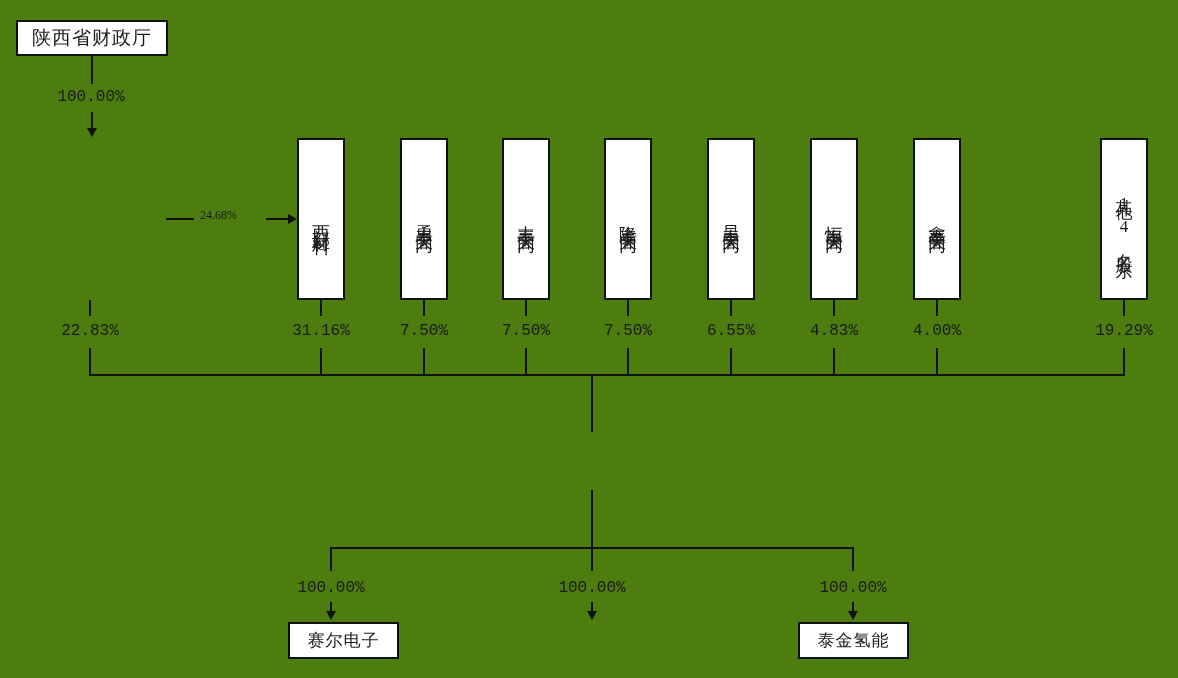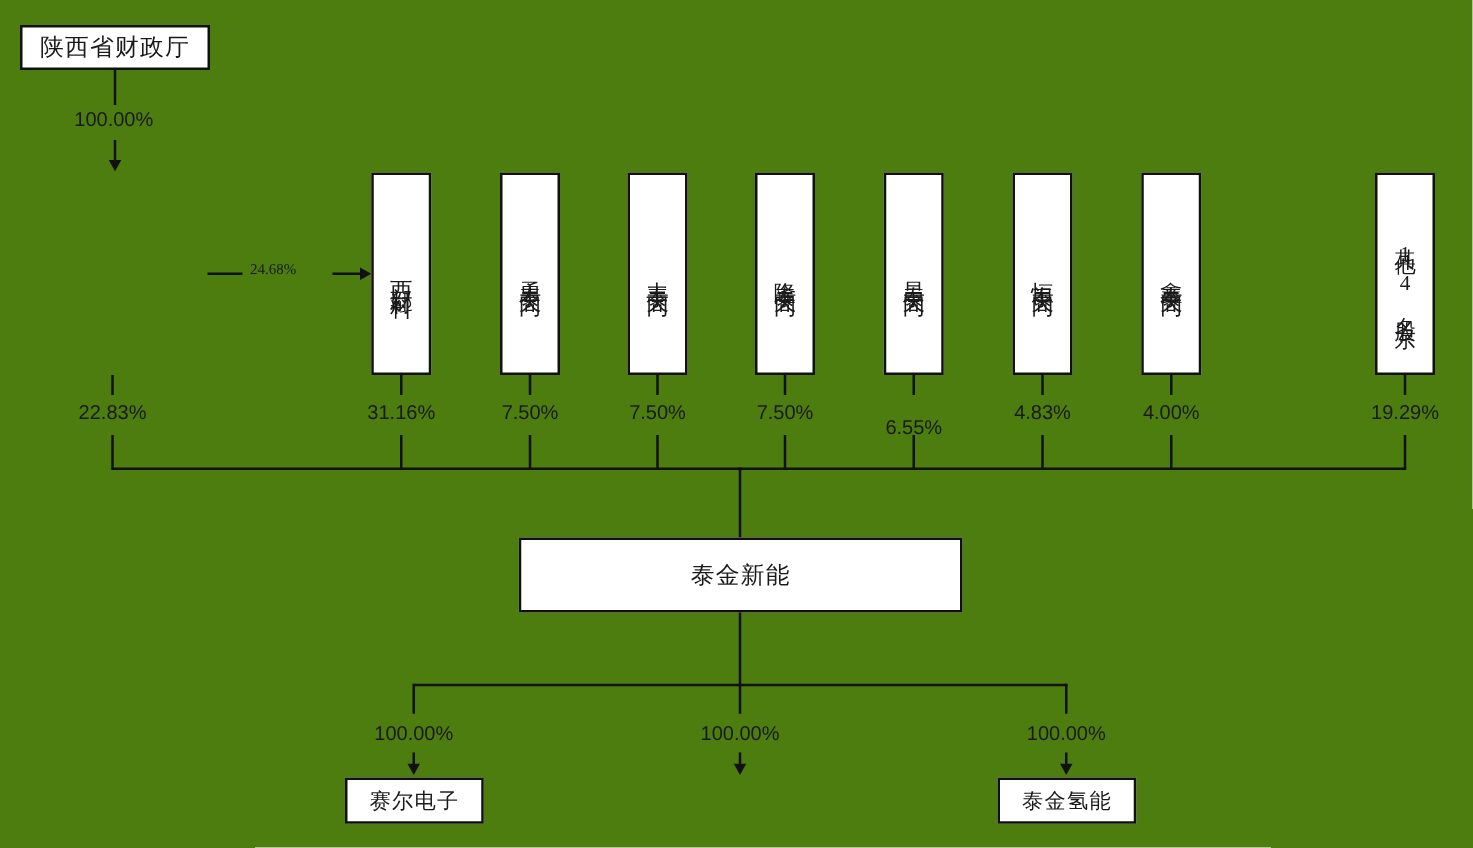--- a/index.html
+++ b/index.html
@@ -71,21 +71,21 @@
     width: 0;
     height: 0;
     border-top: 5px solid transparent;
     border-bottom: 5px solid transparent;
     border-left: 9px solid #111111;
   }
 
   
   .pct {
     position: absolute;
-    font-family: Liberation Sans, sans-serif;
+    font-family: Liberation Mono, monospace;
     font-size: 16px;
     color: #1a1a1a;
     text-align: center;
     white-space: nowrap;
     transform: translateX(-50%);
   }
   .pct-mid {
     position: absolute;
     font-family: "Liberation Serif", "DejaVu Serif", serif;
     font-size: 12px;
@@ -128,56 +128,55 @@
   <div class="vline" style="left:730px;  top:300px; height:16px;"></div>
   <div class="vline" style="left:833px;  top:300px; height:16px;"></div>
   <div class="vline" style="left:936px;  top:300px; height:16px;"></div>
   <div class="vline" style="left:1123px; top:300px; height:16px;"></div>
 
   <div class="pct" style="left:90px;   top:322px;">22.83%</div>
   <div class="pct" style="left:321px;  top:322px;">31.16%</div>
   <div class="pct" style="left:424px;  top:322px;">7.50%</div>
   <div class="pct" style="left:526px;  top:322px;">7.50%</div>
   <div class="pct" style="left:628px;  top:322px;">7.50%</div>
-  <div class="pct" style="left:731px;  top:322px;margin-top:12px;">6.55%</div>
+  <div class="pct" style="left:731px;  top:322px;">6.55%</div>
   <div class="pct" style="left:834px;  top:322px;">4.83%</div>
   <div class="pct" style="left:937px;  top:322px;">4.00%</div>
   <div class="pct" style="left:1124px; top:322px;">19.29%</div>
 
   <div class="vline" style="left:89px;   top:348px; height:27px;"></div>
   <div class="vline" style="left:320px;  top:348px; height:27px;"></div>
   <div class="vline" style="left:423px;  top:348px; height:27px;"></div>
   <div class="vline" style="left:525px;  top:348px; height:27px;"></div>
   <div class="vline" style="left:627px;  top:348px; height:27px;"></div>
   <div class="vline" style="left:730px;  top:348px; height:27px;"></div>
   <div class="vline" style="left:833px;  top:348px; height:27px;"></div>
   <div class="vline" style="left:936px;  top:348px; height:27px;"></div>
   <div class="vline" style="left:1123px; top:348px; height:27px;"></div>
 
   <div class="hline" style="left:89px; top:374px; width:1036px;"></div>
 
   <div class="vline" style="left:591px; top:374px; height:58px;"></div>
 
-  <div class="node node-center horizontal">泰金新能</div>
 
   <div class="vline" style="left:591px; top:490px; height:58px;"></div>
   <div class="hline" style="left:331px; top:547px; width:523px;"></div>
 
   <div class="vline" style="left:330px; top:547px; height:24px;"></div>
   <div class="vline" style="left:591px; top:547px; height:24px;"></div>
   <div class="vline" style="left:852px; top:547px; height:24px;"></div>
 
   <div class="pct" style="left:331px; top:579px;">100.00%</div>
   <div class="pct" style="left:592px; top:579px;">100.00%</div>
   <div class="pct" style="left:853px; top:579px;">100.00%</div>
 
   <div class="vline" style="left:330px; top:602px; height:11px;"></div>
   <div class="vline" style="left:591px; top:602px; height:11px;"></div>
   <div class="vline" style="left:852px; top:602px; height:11px;"></div>
 
   <div class="arrow-down" style="left:326px; top:611px;"></div>
   <div class="arrow-down" style="left:587px; top:611px;"></div>
   <div class="arrow-down" style="left:848px; top:611px;"></div>
 
-  <div class="node node-sub horizontal" style="left:276px;">赛尔电子</div>
+  <div class="node node-sub horizontal" style="left:288px;">赛尔电子</div>
   <div class="node node-sub horizontal" style="left:798px;">泰金氢能</div>
 
 </div>
 
 </body></html>

